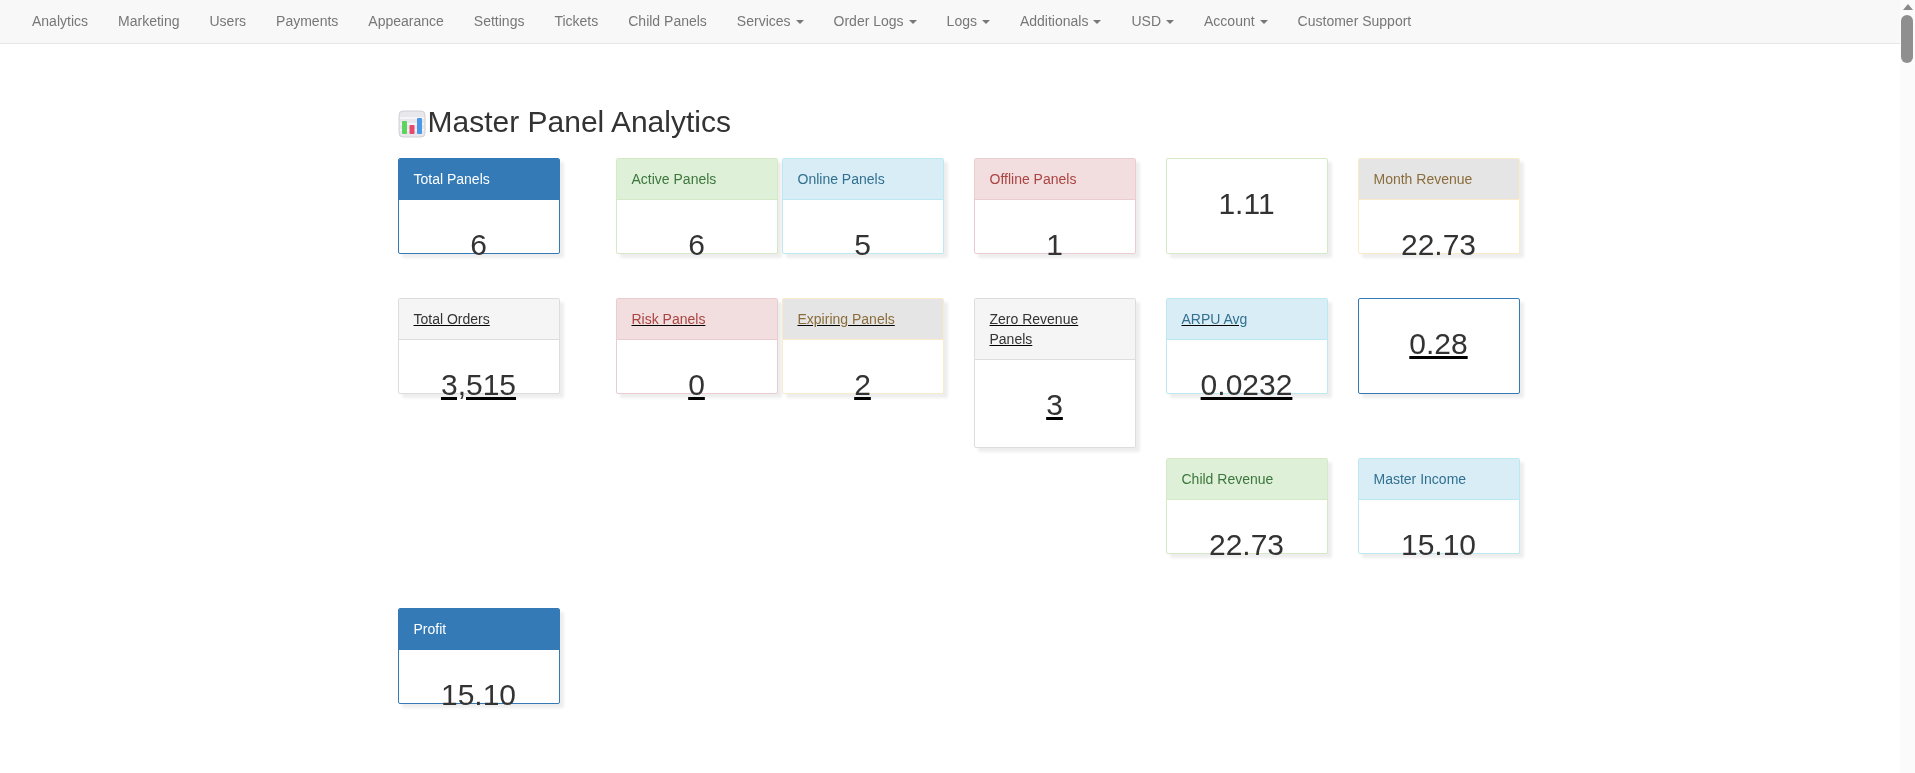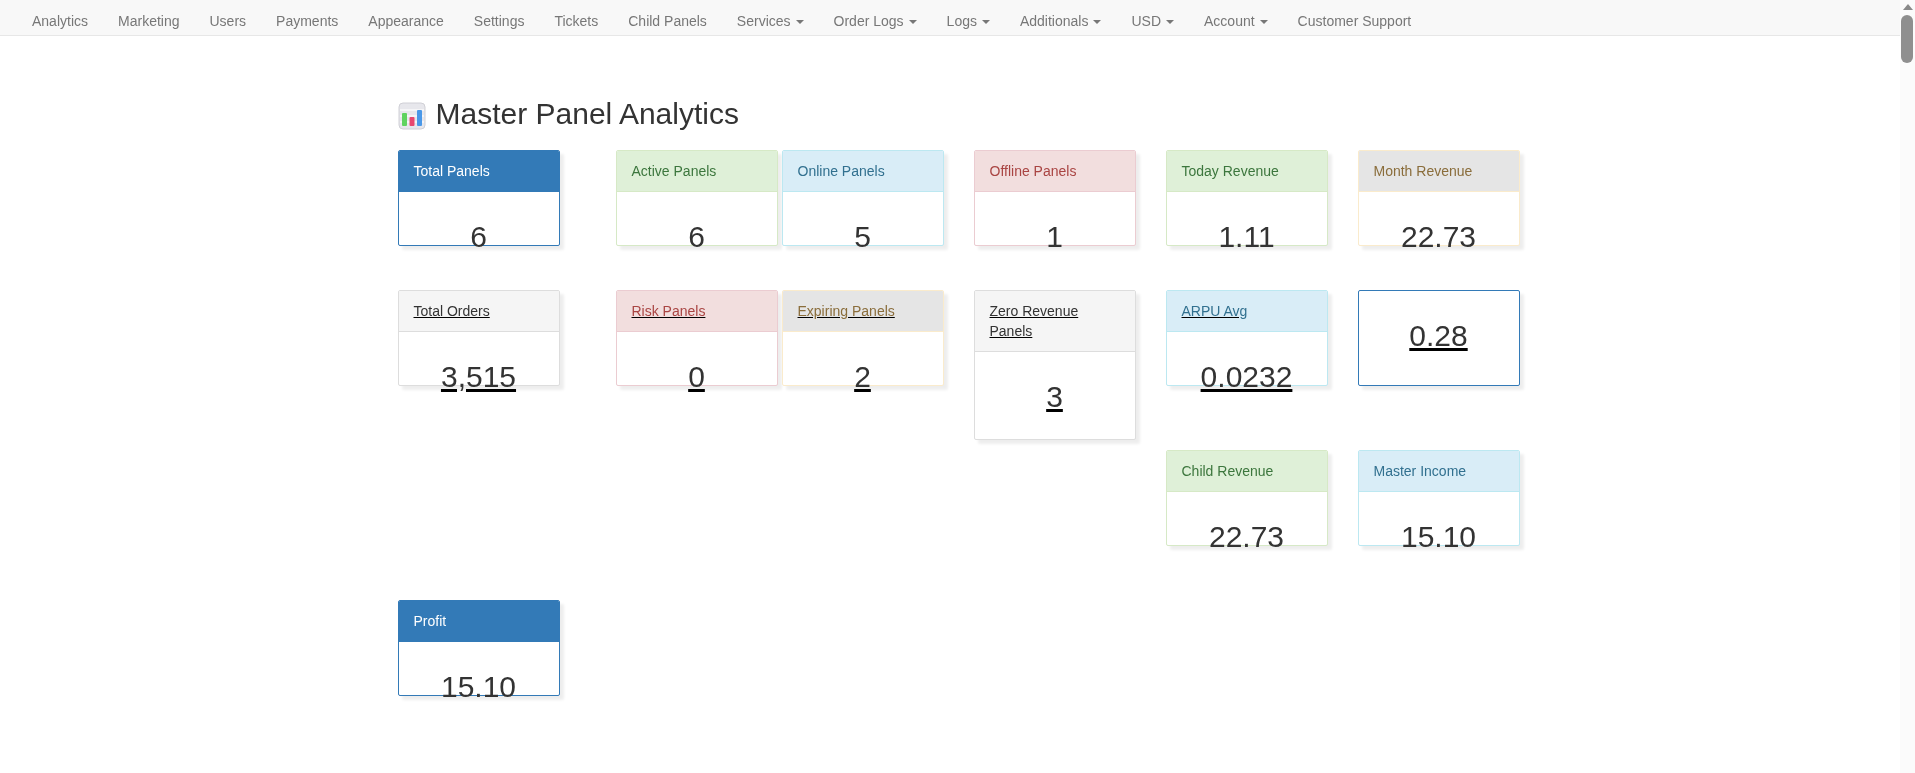--- a/index.html
+++ b/index.html
@@ -5,21 +5,21 @@
   * { box-sizing: border-box; margin: 0; padding: 0; }
   html, body {
     width: 1915px; height: 773px;
     background: #ffffff;
     font-family: "Liberation Sans", sans-serif;
     overflow: hidden;
   }
 
   
   .navbar {
-    width: 100%; height: 36px;
+    width: 100%; height: 44px;
     background: #f8f8f8;
     border-bottom: 1px solid #e7e7e7;
   }
   .navbar ul {
     list-style: none;
     display: flex;
     align-items: center;
     padding-left: 17px;
     height: 43px;
   }
@@ -45,21 +45,21 @@
   }
 
   
   .container {
     width: 1160px;
     margin: 0 auto;
   }
   .page-title {
     display: flex;
     align-items: center;
-    gap: 10px;
+    gap: 2px;
     padding-left: 20px;
     margin-top: 58px;
     font-size: 30px;
     font-weight: 400;
     color: #333;
     line-height: 40px;
   }
   .chart-icon { width: 28px; height: 28px; display: inline-block; }
 
   .cards {
@@ -188,21 +188,20 @@
     </div>
     <div class="card info c3 r1">
       <div class="card-heading">Online Panels</div>
       <div class="card-body">5</div>
     </div>
     <div class="card danger c4 r1">
       <div class="card-heading">Offline Panels</div>
       <div class="card-body">1</div>
     </div>
     <div class="card success c5 r1">
-      <div class="card-heading">Today Revenue</div>
       <div class="card-body">1.11</div>
     </div>
     <div class="card warning c6 r1">
       <div class="card-heading">Month Revenue</div>
       <div class="card-body">22.73</div>
     </div>
 
     <div class="card default c1 r2">
       <div class="card-heading">Total Orders</div>
       <div class="card-body">3,515</div>

